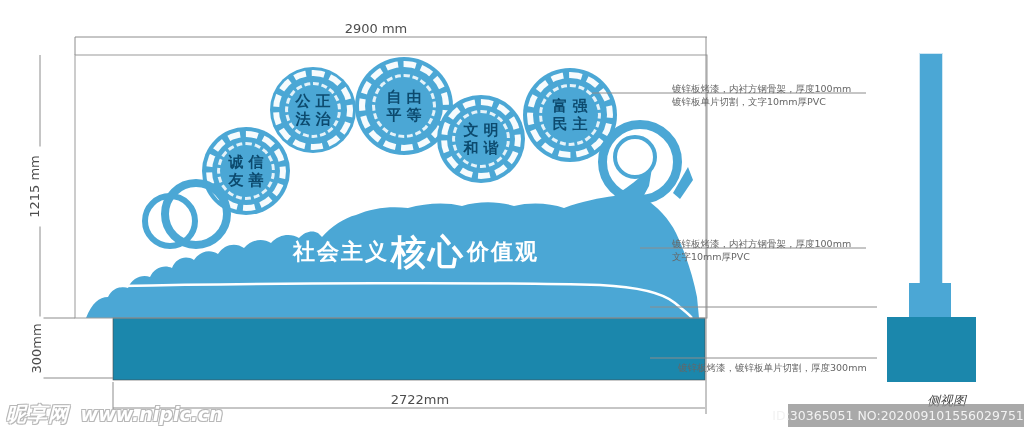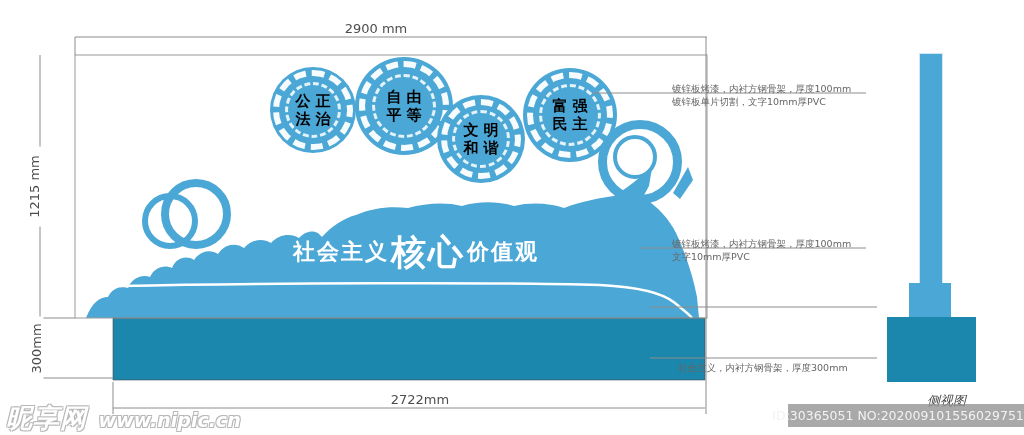--- a/index.html
+++ b/index.html
@@ -4,21 +4,21 @@
 <style>
   html,body{margin:0;padding:0;background:#fff;}
   #canvas{position:relative;width:1024px;height:435px;background:#fff;overflow:hidden;
           font-family:"DejaVu Sans","Liberation Sans",sans-serif;}
   
   .medallion{position:absolute;border-radius:50%;background:var(--main-blue);z-index:1;}
   .ring{position:absolute;border-radius:50%;pointer-events:none;}
   .ring.outer{inset:4%;border:6px dashed rgba(255,255,255,.95);}
   .ring.inner{inset:17%;border:3px dashed rgba(255,255,255,.85);}
   .m-label{position:absolute;inset:0;display:flex;flex-direction:column;align-items:center;
-           justify-content:center;color:#000000;font-weight:700;font-size:15px;line-height:1.2;
+           justify-content:center;color:#0c4a6e;font-weight:700;font-size:15px;line-height:1.2;
            letter-spacing:5px;text-indent:5px;z-index:2;}
   
   .oring{position:absolute;border-radius:50%;border-style:solid;border-color:var(--main-blue);z-index:1;}
   
   svg.layer{position:absolute;left:0;top:0;z-index:3;}
   svg.lines{z-index:5;}
   .shape-blue{fill:var(--main-blue);}
   .shape-teal{fill:var(--dark-teal);stroke:#4a4a4a;stroke-width:.6;}
   .seam{fill:none;stroke:#fff;stroke-width:2.4;}
   .dline{stroke:var(--line-gray);stroke-width:1;fill:none;}
@@ -39,31 +39,39 @@
   .sv-pole{position:absolute;left:919px;top:53px;width:22px;height:230px;background:var(--main-blue);
            border:1px solid #cfe7f4;z-index:2;}
   .sv-mid{position:absolute;left:909px;top:283px;width:42px;height:34px;background:var(--main-blue);z-index:2;}
   .sv-base{position:absolute;left:887px;top:317px;width:89px;height:65px;background:var(--dark-teal);z-index:2;}
   .sv-label{position:absolute;left:896px;top:392px;width:70px;text-align:right;font-size:13px;
             color:#4a4a4a;z-index:6;font-style:italic;}
   
   .wm-left{position:absolute;left:6px;top:401px;z-index:8;color:#fff;font-style:italic;font-weight:700;
            white-space:nowrap;
            text-shadow:-1px -1px 0 #b8b8b8,1px -1px 0 #b8b8b8,-1px 1px 0 #b8b8b8,1px 1px 0 #b8b8b8;}
-  .wm-left .site{font-size:26px;letter-spacing:1px;}
+  .wm-left .site{font-size:20px;letter-spacing:1px;}
   .wm-left .url{font-size:19px;margin-left:6px;}
   .wm-right{position:absolute;left:788px;top:404px;width:236px;height:23px;background:rgba(145,145,145,.78);
             color:#f2f2f2;font-size:12.5px;display:flex;align-items:center;justify-content:center;
             z-index:7;white-space:nowrap;}
 </style>
 </head>
 <body>
 
 <div id="canvas">
 
+  <div class="medallion" style="left:202px;top:127px;width:88px;height:88px">
+    <div class="ring outer"></div>
+    <div class="ring inner"></div>
+    <div class="m-label">
+      <span>诚信</span>
+      <span>友善</span>
+    </div>
+  </div>
 
   <div class="medallion" style="left:270px;top:67px;width:86px;height:86px">
     <div class="ring outer"></div>
     <div class="ring inner"></div>
     <div class="m-label">
       <span>公正</span>
       <span>法治</span>
     </div>
   </div>
 
@@ -146,21 +154,21 @@
 
   <div class="ann" style="left:672px;top:64px">
     <div>镀锌板烤漆，内衬方钢骨架，厚度100mm</div>
     <div>镀锌板单片切割，文字10mm厚PVC</div>
   </div>
   <div class="ann" style="left:672px;top:219px">
     <div>镀锌板烤漆，内衬方钢骨架，厚度100mm</div>
     <div>文字10mm厚PVC</div>
   </div>
   <div class="ann" style="left:678px;top:343px">
-    <div>社会主义，内衬方钢骨架，厚度300mm</div>
+    <div>镀锌板烤漆，镀锌板单片切割，厚度300mm</div>
   </div>
 
   <div class="sv-pole"></div>
   <div class="sv-mid"></div>
   <div class="sv-base"></div>
   <div class="sv-label">侧视图</div>
 
   <div class="wm-left">
     <span class="site">昵享网</span>
     <span class="url">www.nipic.cn</span>

